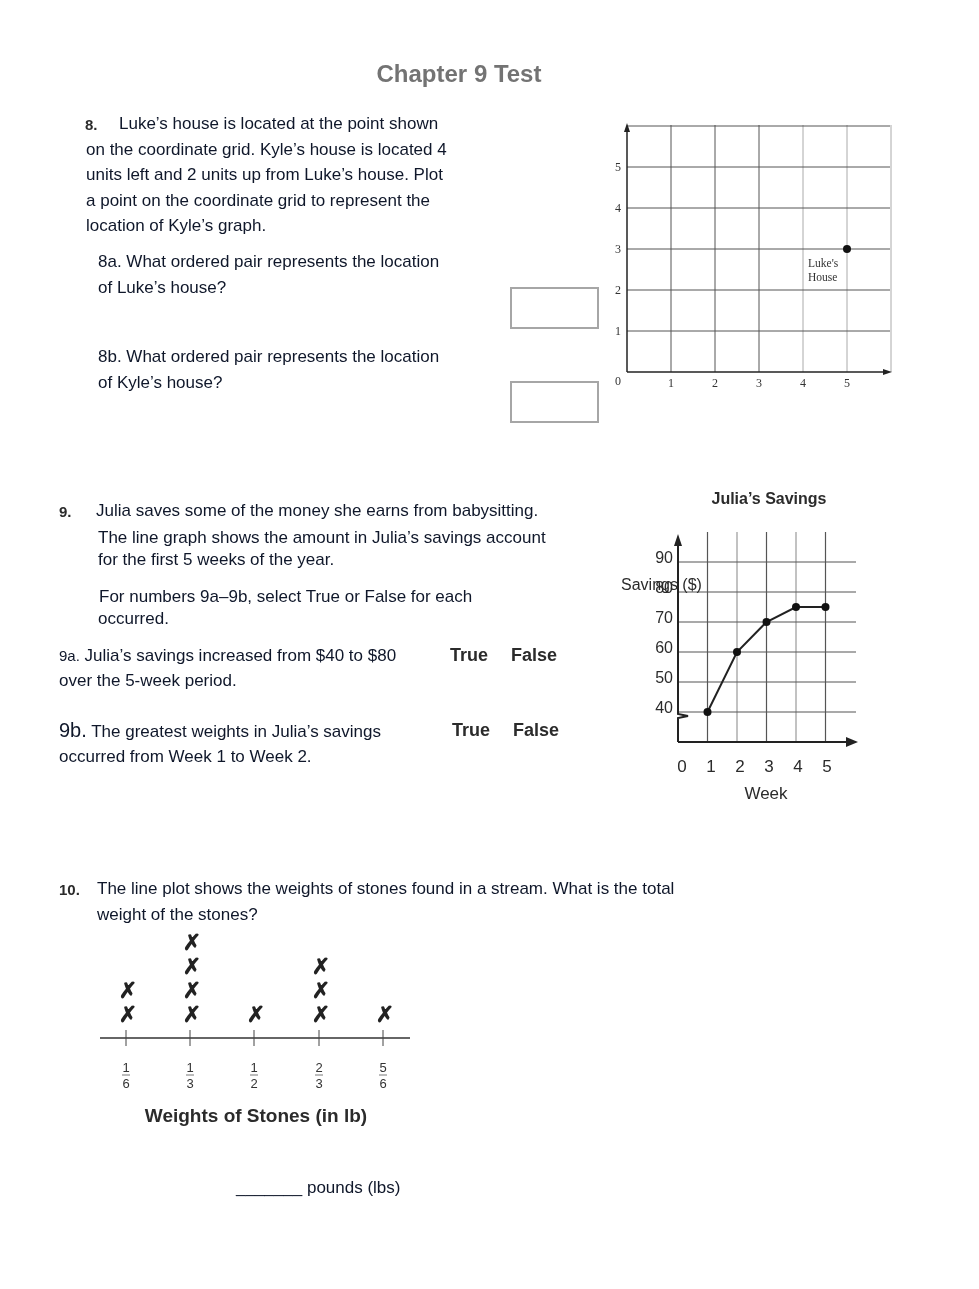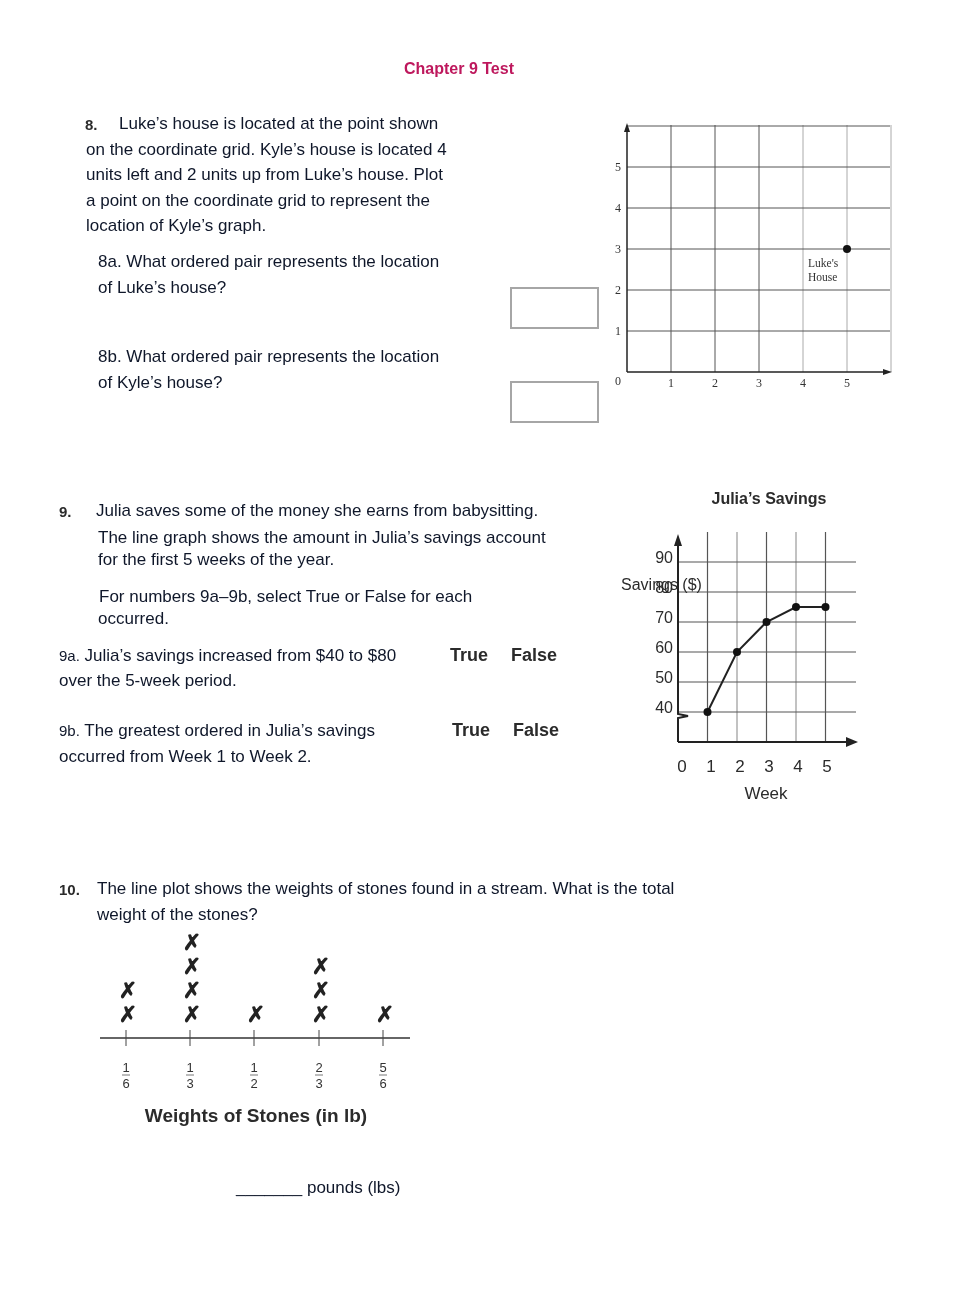--- a/index.html
+++ b/index.html
@@ -1,19 +1,19 @@
 <!DOCTYPE html>
 <html><head>
 <meta charset="utf-8">
 <style>
   html, body { margin: 0; padding: 0; background: #ffffff; }
   body { width: 979px; height: 1289px; position: relative; overflow: hidden;
          font-family: "Liberation Sans", sans-serif; color: #2b2b2b; }
   .abs { position: absolute; }
-  .title { left: 0; width: 918px; top: 60px; text-align: center; font-weight: bold; font-size: 16px; color: #be185d; }
+  .title { left: 0; width: 918px; top: 60px; text-align: center; font-weight: bold; font-size: 24px; color: #737373; }
   .txt { font-size: 17px; line-height: 25.5px; color: #0f172a; }
   .num { font-weight: bold; font-size: 15px; }
   .answer-box { border: 2px solid #a6a6a6; background: #fff; box-sizing: border-box; }
   svg text { font-family: "Liberation Serif", serif; }
   .sans-svg text { font-family: "Liberation Sans", sans-serif; }
   .tf { font-weight: bold; font-size: 18px; cursor: pointer; }
 </style>
 </head>
 <body>
 
@@ -84,21 +84,21 @@
   <div class="abs txt" style="left:98px; top:606px;">occurred.</div>
 
   <div class="abs txt" style="left:59px; top:643px;">
     <span style="font-size:15px;">9a.</span><span> Julia’s savings increased from $40 to $80</span>
   </div>
   <div class="abs txt" style="left:59px; top:668px;"> over the  5-week period.</div>
   <span class="abs tf" style="left:450px; top:645px;">True</span>
   <span class="abs tf" style="left:511px; top:645px;">False</span>
 
   <div class="abs txt" style="left:59px; top:718px;">
-    <span style="font-size:15px;">9b.</span><span> The greatest ordered in Julia’s savings</span>
+    <span style="font-size:20px;">9b.</span><span> The greatest weights in Julia’s savings</span>
   </div>
   <div class="abs txt" style="left:59px; top:744px;"> occurred from Week 1 to Week 2.</div>
   <span class="abs tf" style="left:452px; top:720px;">True</span>
   <span class="abs tf" style="left:513px; top:720px;">False</span>
 
   <svg class="abs sans-svg" style="left:610px; top:480px;" width="270" height="330">
     <text x="159" y="24" font-size="16" font-weight="bold" fill="#2b2b2b" text-anchor="middle">Julia’s Savings</text>
     <g id="c9-grid">
         <line x1="97.5" y1="52" x2="97.5" y2="262" stroke="#555" stroke-width="1.2"></line>
         <line x1="127" y1="52" x2="127" y2="262" stroke="#999" stroke-width="1.2"></line>

